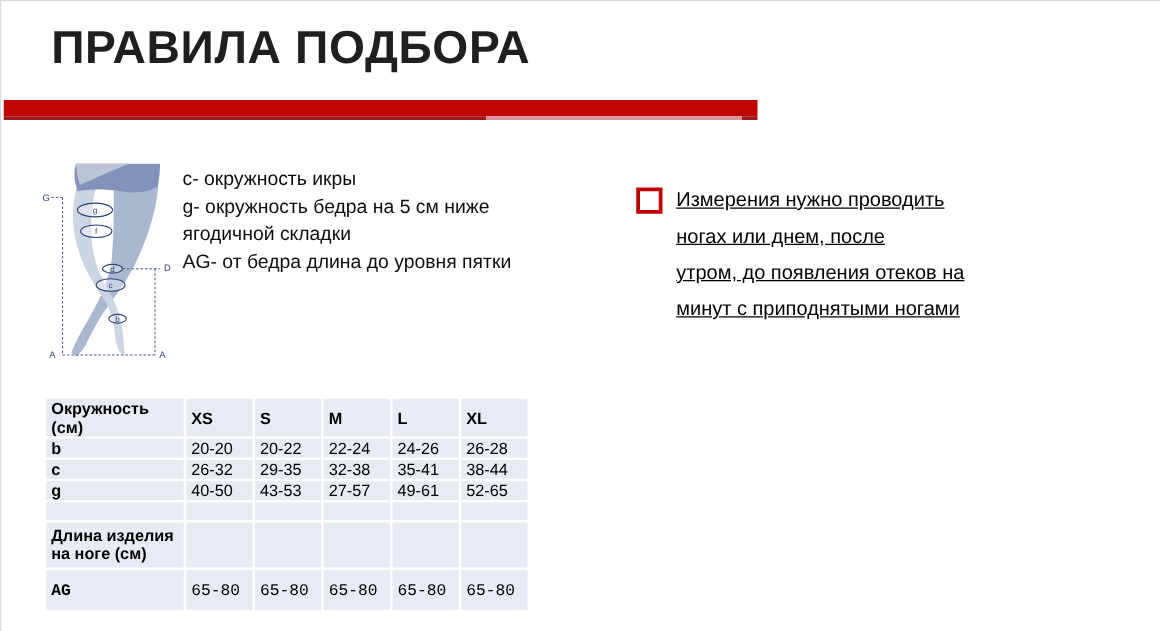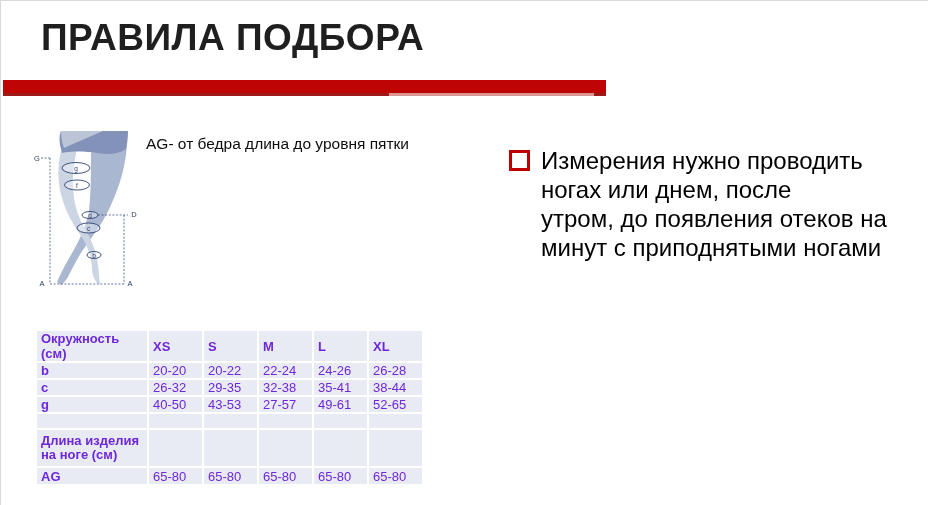--- a/index.html
+++ b/index.html
@@ -37,47 +37,47 @@
   
   .note{
     position:absolute;left:508px;top:145px;width:402px;
     display:flex;gap:11px;align-items:flex-start;
   }
   .note-bullet{
     width:15px;height:15px;margin-top:4px;flex:0 0 auto;
     border:3px solid #c00000;background:#ffffff;
   }
   .note-text{
-    font-size:24px;line-height:29px;color:#000000;
+    font-size:16px;line-height:29px;color:#000000;text-decoration:underline;
   }
   
   .size-table{
-    position:absolute;left:34px;top:328px;
+    position:absolute;left:34px;top:316px;
     border-collapse:separate;border-spacing:2px;
     table-layout:fixed;
-    font-size:13px;color:#6d28d9;
+    font-size:13px;color:#000000;
   }
   .size-table th,.size-table td{
     background:#e9ebf4;
     padding:0 4px;
     text-align:left;
     vertical-align:middle;
     overflow:hidden;
     white-space:normal;
   }
   .size-table th{font-weight:bold;}
   .size-table td{font-weight:normal;}
   .col-label{width:110px;}
   .col-size{width:53px;}
   .r-head{height:18px;}
   .r-data{height:15px;}
   .r-empty{height:14px;}
   .r-long{height:36px;}
   .r-long th{line-height:14px;}
-  .r-ag{height:16px;}
+  .r-ag{height:32px;font-family:Liberation Mono, monospace;}
   svg text{font-family:"Liberation Sans", sans-serif;}
 </style>
 </head>
 <body>
 
 <h1 class="title">ПРАВИЛА ПОДБОРА</h1>
 
 <div class="red-bar"></div>
 <div class="red-bar-under"></div>
 
@@ -121,20 +121,22 @@
 
   <g fill="#33406b" font-size="7.5" text-anchor="middle">
     <text x="6" y="34">G</text>
     <text x="103" y="90">D</text>
     <text x="11" y="159">A</text>
     <text x="99" y="159">A</text>
   </g>
 </svg>
 
 <div class="legend">
+  <div>c- окружность икры</div>
+  <div>g- окружность бедра на 5 см ниже ягодичной складки</div>
   <div>AG- от бедра длина до уровня пятки</div>
 </div>
 
 <div class="note">
   <span class="note-bullet"></span>
   <div class="note-text">
     <div>Измерения нужно проводить</div>
     <div>ногах или днем, после</div>
     <div>утром, до появления отеков на</div>
     <div>минут с приподнятыми ногами</div>

